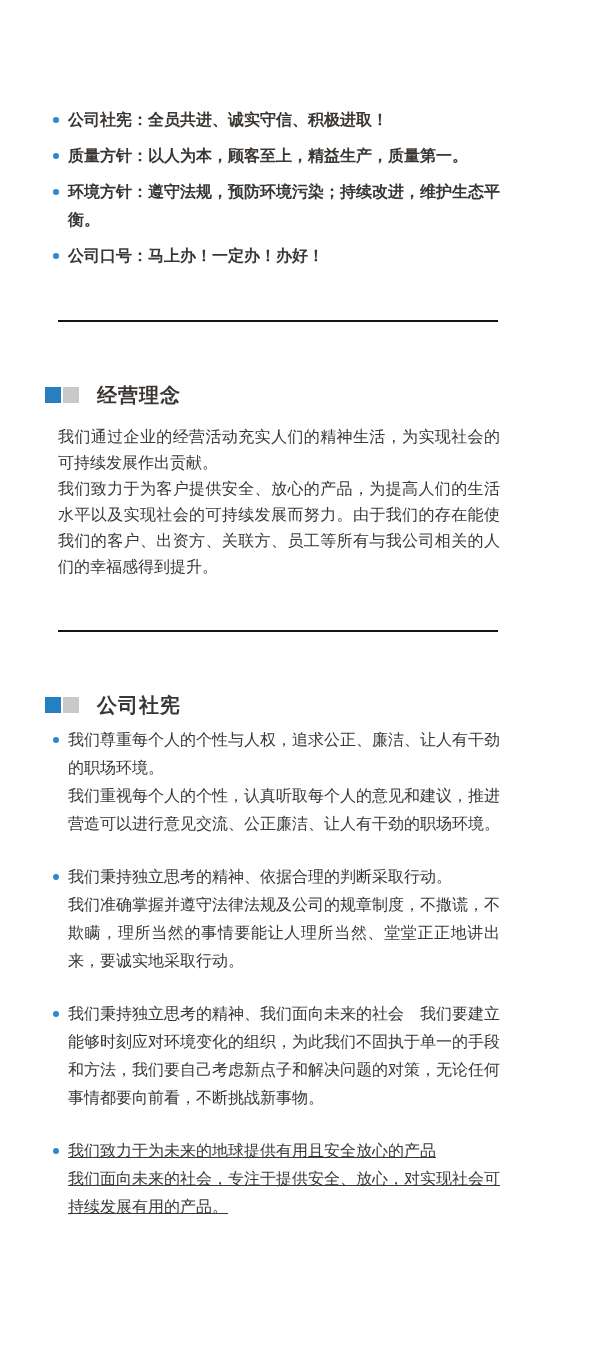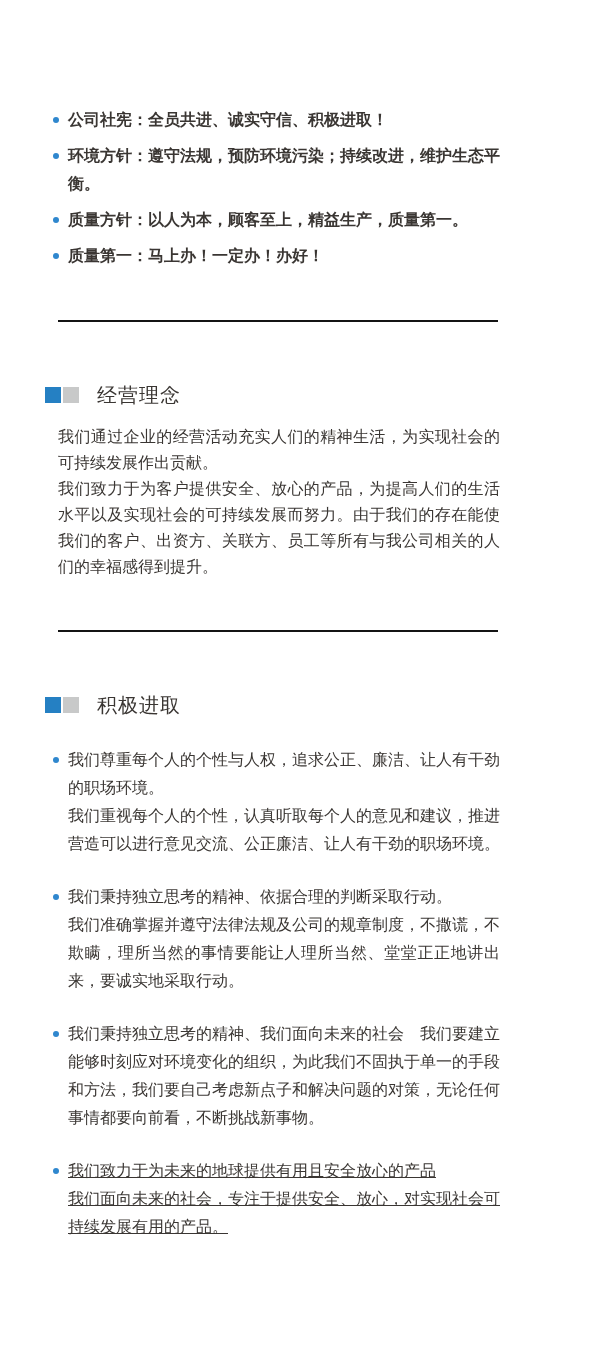--- a/index.html
+++ b/index.html
@@ -71,76 +71,76 @@
   .sq {
     width: 16px;
     height: 16px;
     flex: 0 0 auto;
   }
   .sq-blue { background: var(--accent-blue, #2580c3); margin-right: 2px; }
   .sq-gray { background: var(--marker-gray, #c8c9c9); }
   .section-title {
     margin: 0 0 0 18px;
     font-size: 20px;
-    font-weight: normal;
+    font-weight: bold;
     letter-spacing: 1px;
     color: #3a3633;
     line-height: 26px;
   }
 
   
   .section-body {
     font-size: 16px;
     line-height: 26px;
     text-align: justify;
     white-space: pre-line;
   }
-  ul.action-list { margin-top: 28px; }
+  ul.action-list { margin-top: 8px; }
 </style>
 </head>
 <body style="color: rgb(58, 54, 51); background: rgb(255, 255, 255);">
 
 <div class="page">
   <div class="content">
 
     <ul class="bullet-list top-list">
       <li>
         <span class="dot"></span>
         <span class="bullet-text">公司社宪：全员共进、诚实守信、积极进取！</span>
       </li>
       <li>
         <span class="dot"></span>
+        <span class="bullet-text">质量方针：以人为本，顾客至上，精益生产，质量第一。</span>
+      </li>
+      <li>
+        <span class="dot"></span>
         <span class="bullet-text">环境方针：遵守法规，预防环境污染；持续改进，维护生态平衡。</span>
       </li>
       <li>
         <span class="dot"></span>
-        <span class="bullet-text">质量方针：以人为本，顾客至上，精益生产，质量第一。</span>
-      </li>
-      <li>
-        <span class="dot"></span>
-        <span class="bullet-text">质量第一：马上办！一定办！办好！</span>
+        <span class="bullet-text">公司口号：马上办！一定办！办好！</span>
       </li>
     </ul>
 
     <hr class="divider">
 
     <div class="section-header">
       <span class="sq sq-blue"></span>
       <span class="sq sq-gray"></span>
       <h2 class="section-title">经营理念</h2>
     </div>
     <p class="section-body">我们通过企业的经营活动充实人们的精神生活，为实现社会的可持续发展作出贡献。
 我们致力于为客户提供安全、放心的产品，为提高人们的生活水平以及实现社会的可持续发展而努力。由于我们的存在能使我们的客户、出资方、关联方、员工等所有与我公司相关的人们的幸福感得到提升。</p>
 
     <hr class="divider">
 
     <div class="section-header">
       <span class="sq sq-blue"></span>
       <span class="sq sq-gray"></span>
-      <h2 class="section-title">积极进取</h2>
+      <h2 class="section-title">公司社宪</h2>
     </div>
 
     <ul class="bullet-list action-list">
       <li>
         <span class="dot"></span>
         <span class="bullet-text">我们尊重每个人的个性与人权，追求公正、廉洁、让人有干劲的职场环境。
 我们重视每个人的个性，认真听取每个人的意见和建议，推进营造可以进行意见交流、公正廉洁、让人有干劲的职场环境。</span>
       </li>
       <li>
         <span class="dot"></span>

